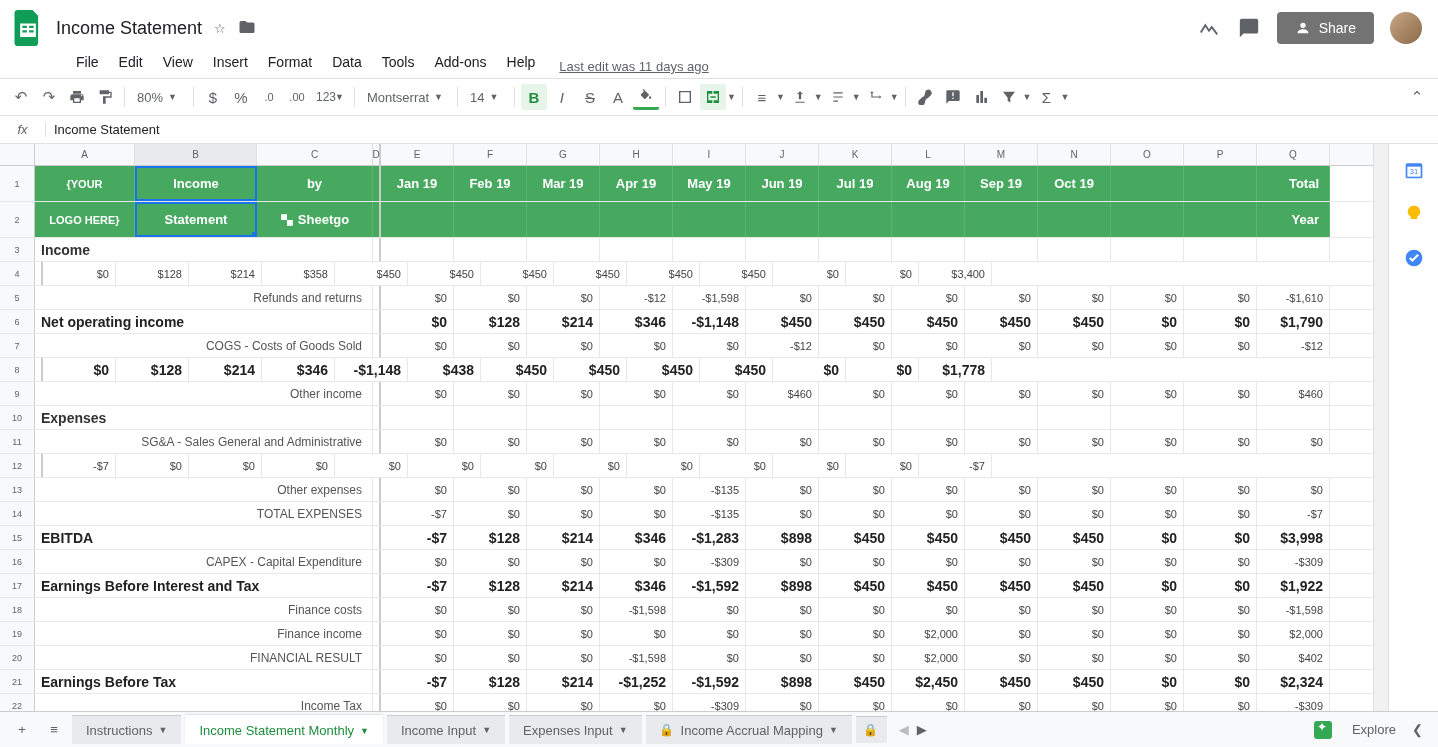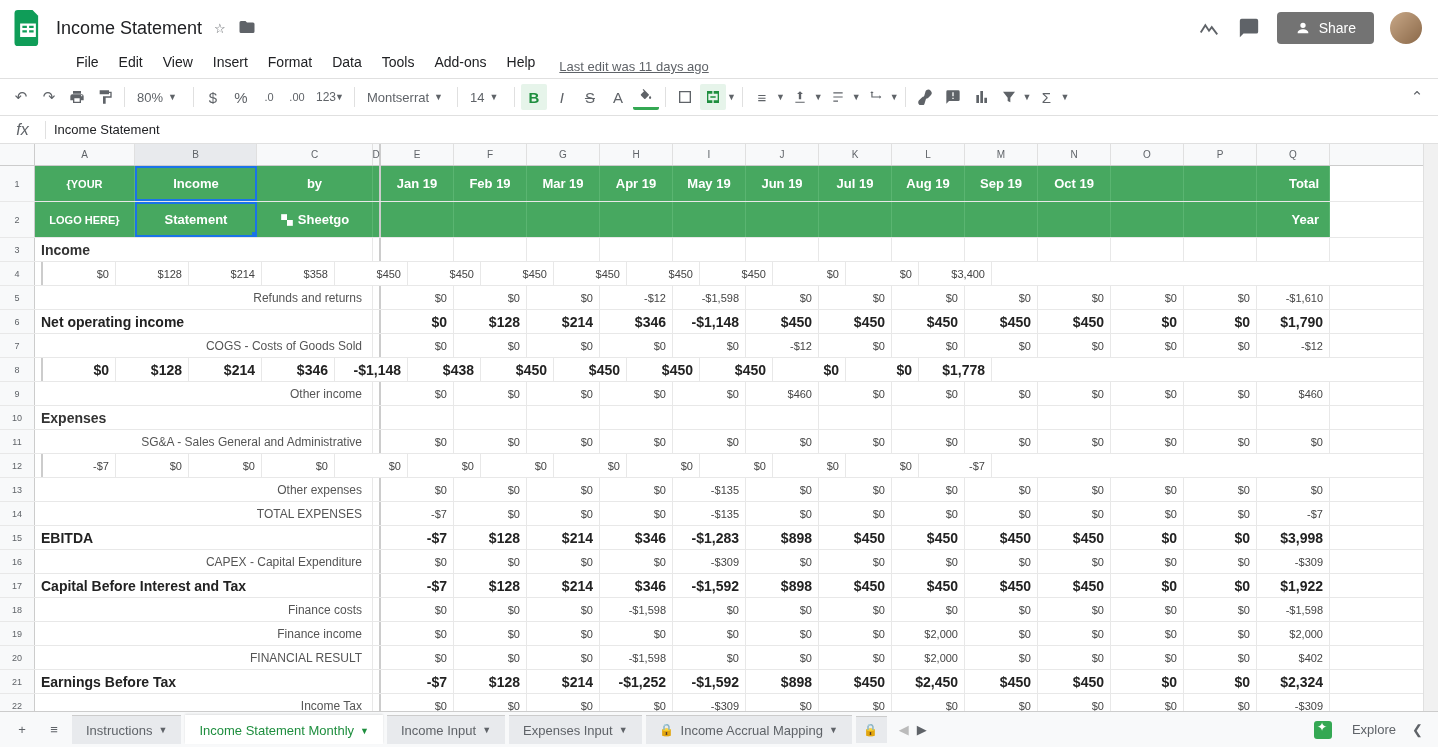--- a/index.html
+++ b/index.html
@@ -29,21 +29,21 @@
 .zoom-sel, .font-sel, .size-sel { display: flex; align-items: center; padding: 0 6px; font-size: 13px; color: #5f6368; gap: 6px; cursor: pointer; }
 .zoom-sel { width: 56px; }
 .font-sel { width: 90px; }
 .size-sel { width: 44px; }
 .bold-active { background: #e6f4ea; color: #1e8e3e; font-weight: bold; }
 .tb-collapse { margin-left: auto; }
 .tb-dropdown-caret { font-size: 9px; color: #5f6368; margin-left: -1px; }
 
 
 .formula-bar { display: flex; align-items: center; height: 28px; border-bottom: 1px solid #e0e0e0; }
-.fx-label { width: 46px; text-align: center; font-style: italic; color: #5f6368; font-size: 16px; border-right: 1px solid #e0e0e0; }
+.fx-label { width: 46px; text-align: center; font-style: italic; color: #5f6368; font-size: 13px; border-right: 1px solid #e0e0e0; }
 .fx-input { flex: 1; padding: 0 8px; font-size: 13px; }
 
 
 .main-wrap { display: flex; height: calc(100vh - 48px - 30px - 38px - 28px - 36px); }
 .sheet-area { flex: 1; display: flex; flex-direction: column; overflow: hidden; }
 .side-panel { width: 50px; border-left: 1px solid #e0e0e0; display: flex; flex-direction: column; align-items: center; padding-top: 16px; gap: 24px; }
 .side-icon { width: 20px; height: 20px; cursor: pointer; }
 
 
 .col-headers { display: flex; background: #f8f9fa; border-bottom: 1px solid #ccc; height: 22px; font-size: 10px; color: #5f6368; }
@@ -579,21 +579,21 @@
           <div class="cell num-cell cMonth">$0</div>
           <div class="cell num-cell cMonth">$0</div>
           <div class="cell num-cell cMonth">$0</div>
           <div class="cell num-cell cMonth">$0</div>
           <div class="cell num-cell cMonth">$0</div>
           <div class="cell num-cell cMonth">$0</div>
           <div class="cell num-cell cTotal">-$309</div>
         </div>
         <div class="grid-row data-row bold-row">
           <div class="row-num">17</div>
-          <div class="cell merged-ABC label-cell" style="justify-content: flex-start; padding-left: 6px;">Capital Before Interest and Tax</div>
+          <div class="cell merged-ABC label-cell" style="justify-content: flex-start; padding-left: 6px;">Earnings Before Interest and Tax</div>
           <div class="cell merged-D"></div>
           <div class="cell num-cell cMonth">-$7</div>
           <div class="cell num-cell cMonth">$128</div>
           <div class="cell num-cell cMonth">$214</div>
           <div class="cell num-cell cMonth">$346</div>
           <div class="cell num-cell cMonth">-$1,592</div>
           <div class="cell num-cell cMonth">$898</div>
           <div class="cell num-cell cMonth">$450</div>
           <div class="cell num-cell cMonth">$450</div>
           <div class="cell num-cell cMonth">$450</div>
@@ -688,20 +688,34 @@
           <div class="cell num-cell cMonth">$0</div>
           <div class="cell num-cell cMonth">$0</div>
           <div class="cell num-cell cMonth">$0</div>
           <div class="cell num-cell cMonth">$0</div>
           <div class="cell num-cell cMonth">$0</div>
           <div class="cell num-cell cTotal">-$309</div>
         </div>
       </div>
   </div>
   <div class="scrollbar-fake"></div>
+  <div class="side-panel">
+    <div class="side-icon"><svg viewBox="0 0 24 24">
+          <rect width="20" height="18" x="2" y="4" rx="2" fill="#4285f4"></rect>
+          <rect width="16" height="12" x="4" y="8" fill="#fff"></rect>
+          <text x="12" y="17" font-size="9" text-anchor="middle" fill="#4285f4">31</text>
+        </svg></div>
+    <div class="side-icon"><svg viewBox="0 0 24 24">
+          <path fill="#fbbc04" d="M12 2a7 7 0 0 0-4 13v3h8v-3a7 7 0 0 0-4-13z"></path>
+        </svg></div>
+    <div class="side-icon"><svg viewBox="0 0 24 24">
+          <circle cx="12" cy="12" r="10" fill="#4285f4"></circle>
+          <path stroke="#fff" stroke-width="2.5" fill="none" d="M7 12l3 3 7-7"></path>
+        </svg></div>
+  </div>
 </div>
 
 <div class="tab-bar">
   <div class="tab-add">+</div>
   <div class="tab-menu">≡</div>
   <div id="tabs-container" style="display:flex;gap:4px;">
       <div class="tab">
         <span>Instructions</span>
         <span class="tab-caret">▼</span>
       </div>

